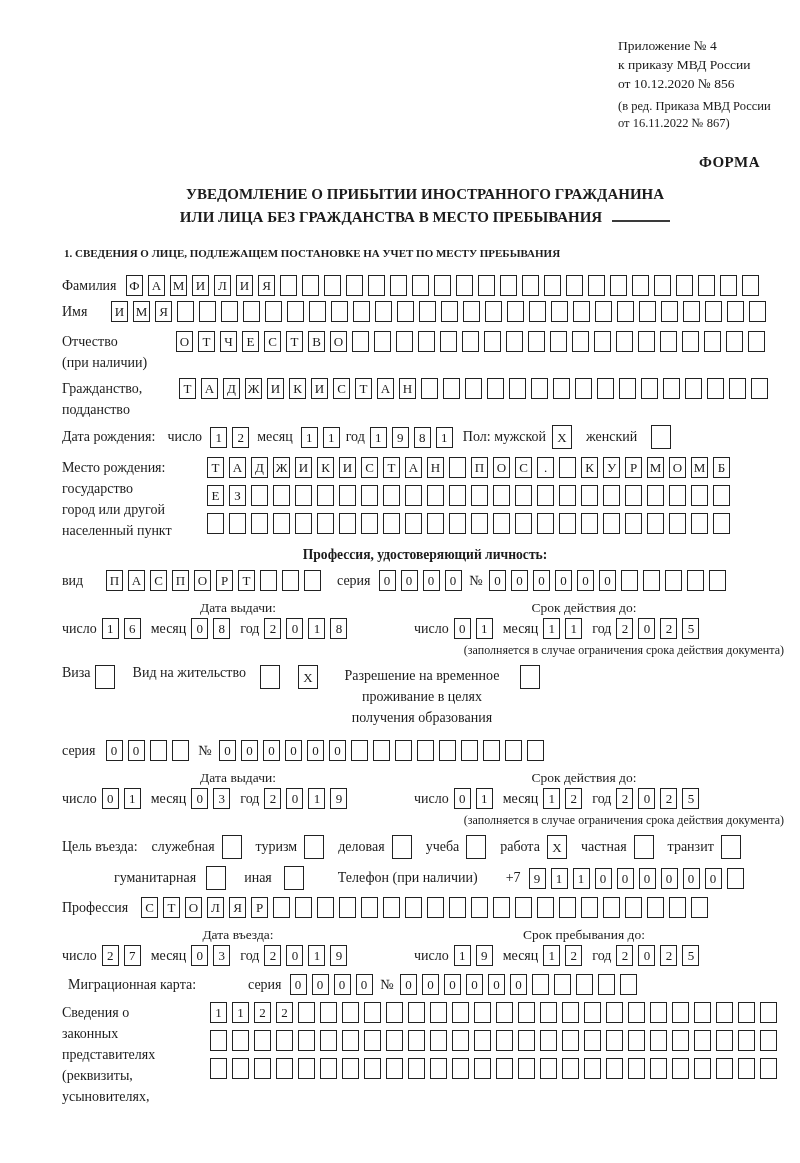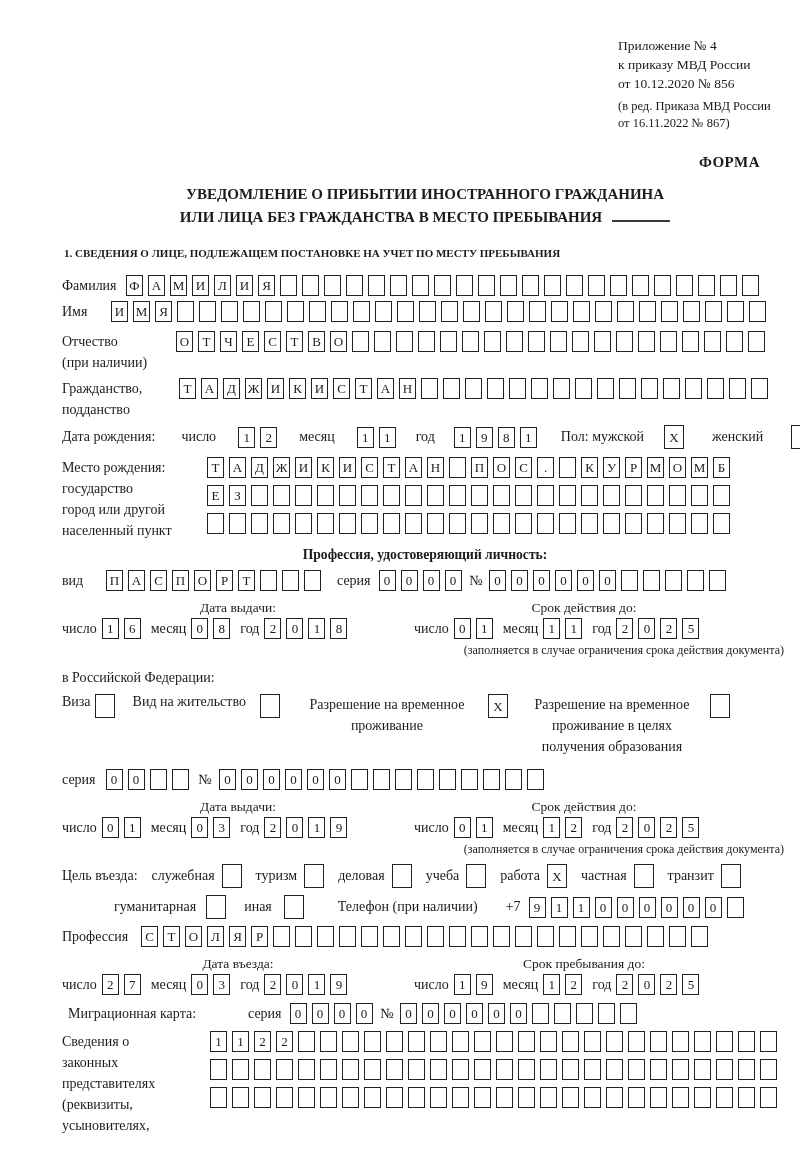--- a/index.html
+++ b/index.html
@@ -218,21 +218,21 @@
       <span class="cell"></span>
       <span class="cell"></span>
       <span class="cell"></span>
       <span class="cell"></span>
       <span class="cell"></span>
       <span class="cell"></span>
       <span class="cell"></span>
     </span>
 </div>
 
-<div class="frow" style="margin:4px 0 8px;gap:14px;">
+<div class="frow" style="margin:4px 0 8px;">
   <span class="lbl" style="margin-right:12px;">Дата рождения:</span>
   <span class="lbl" style="margin-right:8px;">число</span>
   <span class="cells" style="margin-right:8px;">
       <span class="cell">1</span>
       <span class="cell">2</span>
     </span>
   <span class="lbl" style="margin-right:8px;">месяц</span>
   <span class="cells" style="margin-right:6px;">
       <span class="cell">1</span>
       <span class="cell">1</span>
@@ -422,33 +422,31 @@
         <span class="cell">2</span>
         <span class="cell">0</span>
         <span class="cell">2</span>
         <span class="cell">5</span>
       </span>
   </span>
 </div>
 <div class="note">(заполняется в случае ограничения срока действия документа)</div>
 
 <div class="intro">
-  <div>в Российской Федерации:</div>
 </div>
 
 <div class="opt-row">
   <span class="lbl" style="margin-right:4px;">Виза</span>
   <span class="cells boxcell" style="margin-right:18px;">
       <span class="cell"></span>
     </span>
   <span class="lbl" style="margin-right:14px;">Вид на жительство</span>
   <span class="cells boxcell" style="margin-right:18px;">
       <span class="cell"></span>
     </span>
-  <span class="opt-lbl-c" style="width:178px;margin-right:12px;">Разрешение на временное проживание</span>
   <span class="cells boxcell" style="margin-right:18px;">
       <span class="cell">X</span>
     </span>
   <span class="opt-lbl-c" style="width:172px;margin-right:12px;">Разрешение на временное проживание в целях получения образования</span>
   <span class="cells boxcell">
       <span class="cell"></span>
     </span>
 </div>
 
 <div class="frow" style="margin-bottom:2px;">

